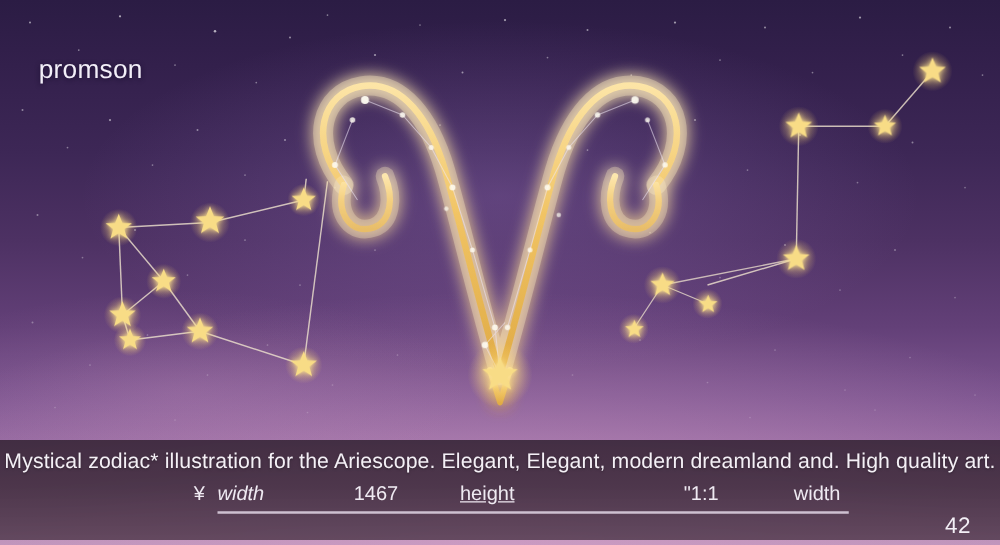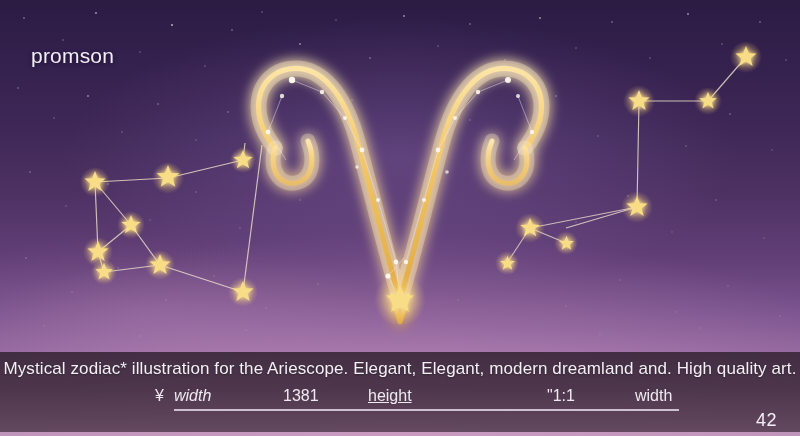--- a/index.html
+++ b/index.html
@@ -345,21 +345,21 @@
   <div class="watermark">promson</div>
 
   <div class="caption-bar">
 
     <div class="prompt-line">Mystical zodiac*  illustration for the Ariescope. Elegant, Elegant, modern dreamland and. High quality art.</div>
 
     <div class="params-row">
       <div class="params-inner">
         <span class="p-yen">¥</span>
         <span class="p-width">width</span>
-        <span class="p-1024">1381</span>
+        <span class="p-1024">1467</span>
         <span class="p-height">height</span>
         <span class="p-ratioval">"1:1</span>
         <span class="p-seed">width</span>
         <div class="params-underline"></div>
       </div>
     </div>
 
     <div class="seed-value">42</div>
   </div>
 

